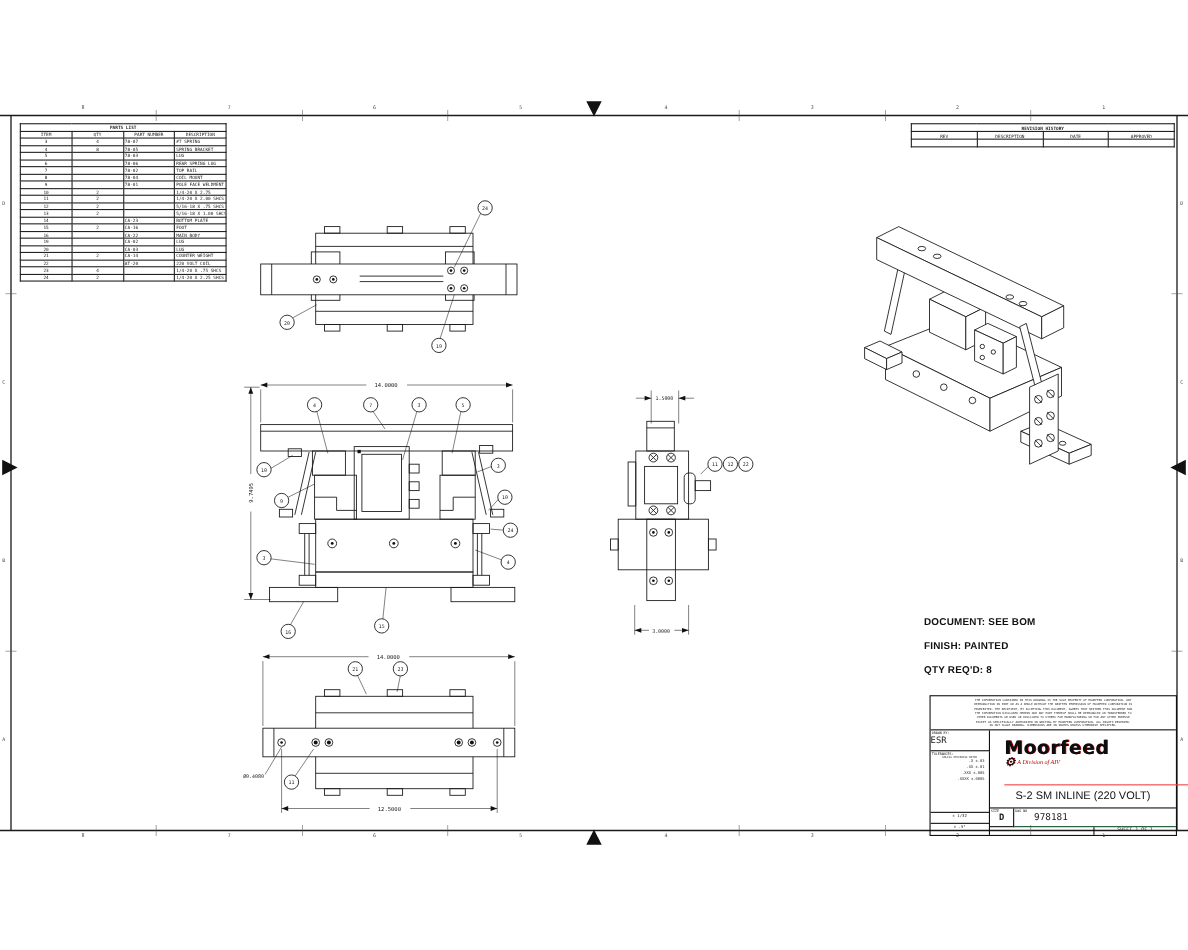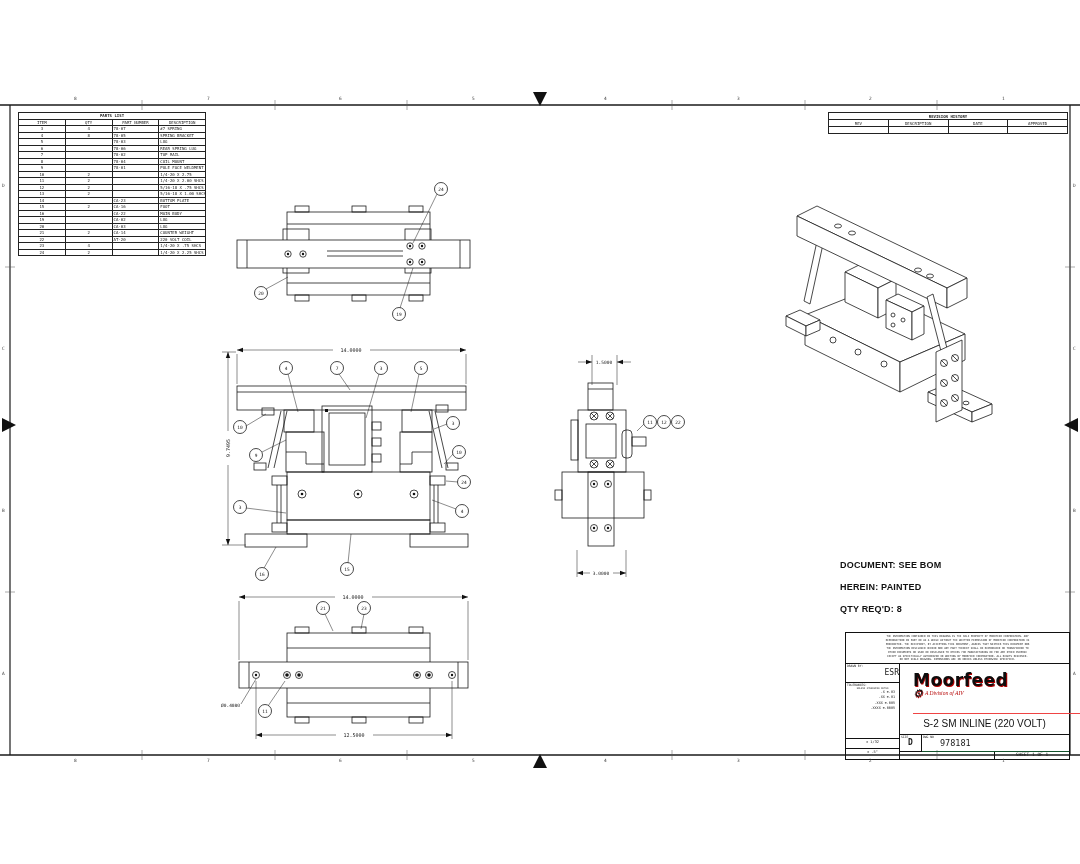--- a/index.html
+++ b/index.html
@@ -27,21 +27,21 @@
   .mat-note{position:absolute;left:840px;font-family:"Liberation Sans",sans-serif;
             font-weight:bold;font-size:9px;color:#111;letter-spacing:0.2px;}
 
   
   #title-block{position:absolute;left:845px;top:632px;width:223px;height:126px;
                border:1.2px solid #111;font-family:"DejaVu Sans Mono",monospace;}
   #tb-notes{position:absolute;left:0;top:0;width:100%;height:31px;border-bottom:1px solid #111;
             font-size:2.6px;line-height:3.9px;text-align:center;padding-top:2px;box-sizing:border-box;color:#222;}
   .tb-label{font-size:3px;color:#222;display:block;padding:0.5px 1px 0 1px;line-height:3.5px;}
   #tb-drawn{position:absolute;left:0;top:31px;width:54px;height:19px;border-right:1px solid #111;border-bottom:1px solid #111;box-sizing:border-box;}
-  #tb-drawn .val{display:block;text-align:right;font-size:8px;line-height:9px;}
+  #tb-drawn .val{display:block;text-align:left;font-size:8px;line-height:9px;}
   #tb-tol{position:absolute;left:0;top:50px;width:54px;height:56px;border-right:1px solid #111;border-bottom:1px solid #111;box-sizing:border-box;}
   #tb-tol .sub{font-size:2.4px;display:block;text-align:center;color:#333;line-height:3px;}
   #tb-tol .tol-line{display:block;font-size:3.4px;line-height:5.4px;text-align:right;padding-right:4px;}
   #tb-frac{position:absolute;left:0;top:106px;width:54px;height:10px;border-right:1px solid #111;border-bottom:1px solid #111;box-sizing:border-box;font-size:3.6px;line-height:7px;text-align:center;}
   #tb-ang{position:absolute;left:0;top:116px;width:54px;height:10px;border-right:1px solid #111;box-sizing:border-box;font-size:3.6px;line-height:7px;text-align:center;}
   #tb-logo{position:absolute;left:67px;top:31px;width:169px;height:50px;border-bottom:1px solid #ef4444;box-sizing:border-box;}
   #logo-main{font-family:"DejaVu Sans",sans-serif;font-weight:bold;font-size:17px;line-height:20px;
              margin-top:6px;color:#0d0d0d;text-shadow:0.8px 0.8px 0 #b50000;letter-spacing:0.5px;}
   #logo-sub{font-size:5.5px;color:#b50000;font-style:italic;font-family:"Liberation Serif",serif;line-height:7px;}
   .gear{font-size:11px;color:#0d0d0d;text-shadow:0.6px 0.6px 0 #b50000;vertical-align:middle;margin-right:2px;}
@@ -625,21 +625,21 @@
       <tr>
         <td></td>
         <td></td>
         <td></td>
         <td></td>
       </tr>
     </tbody>
   </table>
 
   <div class="mat-note" style="top:560px">DOCUMENT: SEE BOM</div>
-  <div class="mat-note" style="top:582px">HEREIN: PAINTED</div>
+  <div class="mat-note" style="top:582px">FINISH: PAINTED</div>
   <div class="mat-note" style="top:604px">QTY REQ'D: 8</div>
 
   <div id="title-block">
     <div id="tb-notes">
         <div>THE INFORMATION CONTAINED IN THIS DRAWING IS THE SOLE PROPERTY OF MOORFEED CORPORATION. ANY</div>
         <div>REPRODUCTION IN PART OR AS A WHOLE WITHOUT THE WRITTEN PERMISSION OF MOORFEED CORPORATION IS</div>
         <div>PROHIBITED. THE RECIPIENT, BY ACCEPTING THIS DOCUMENT, AGREES THAT NEITHER THIS DOCUMENT NOR</div>
         <div>THE INFORMATION DISCLOSED HEREIN NOR ANY PART THEREOF SHALL BE REPRODUCED OR TRANSFERRED TO</div>
         <div>OTHER DOCUMENTS OR USED OR DISCLOSED TO OTHERS FOR MANUFACTURING OR FOR ANY OTHER PURPOSE</div>
         <div>EXCEPT AS SPECIFICALLY AUTHORIZED IN WRITING BY MOORFEED CORPORATION. ALL RIGHTS RESERVED.</div>

